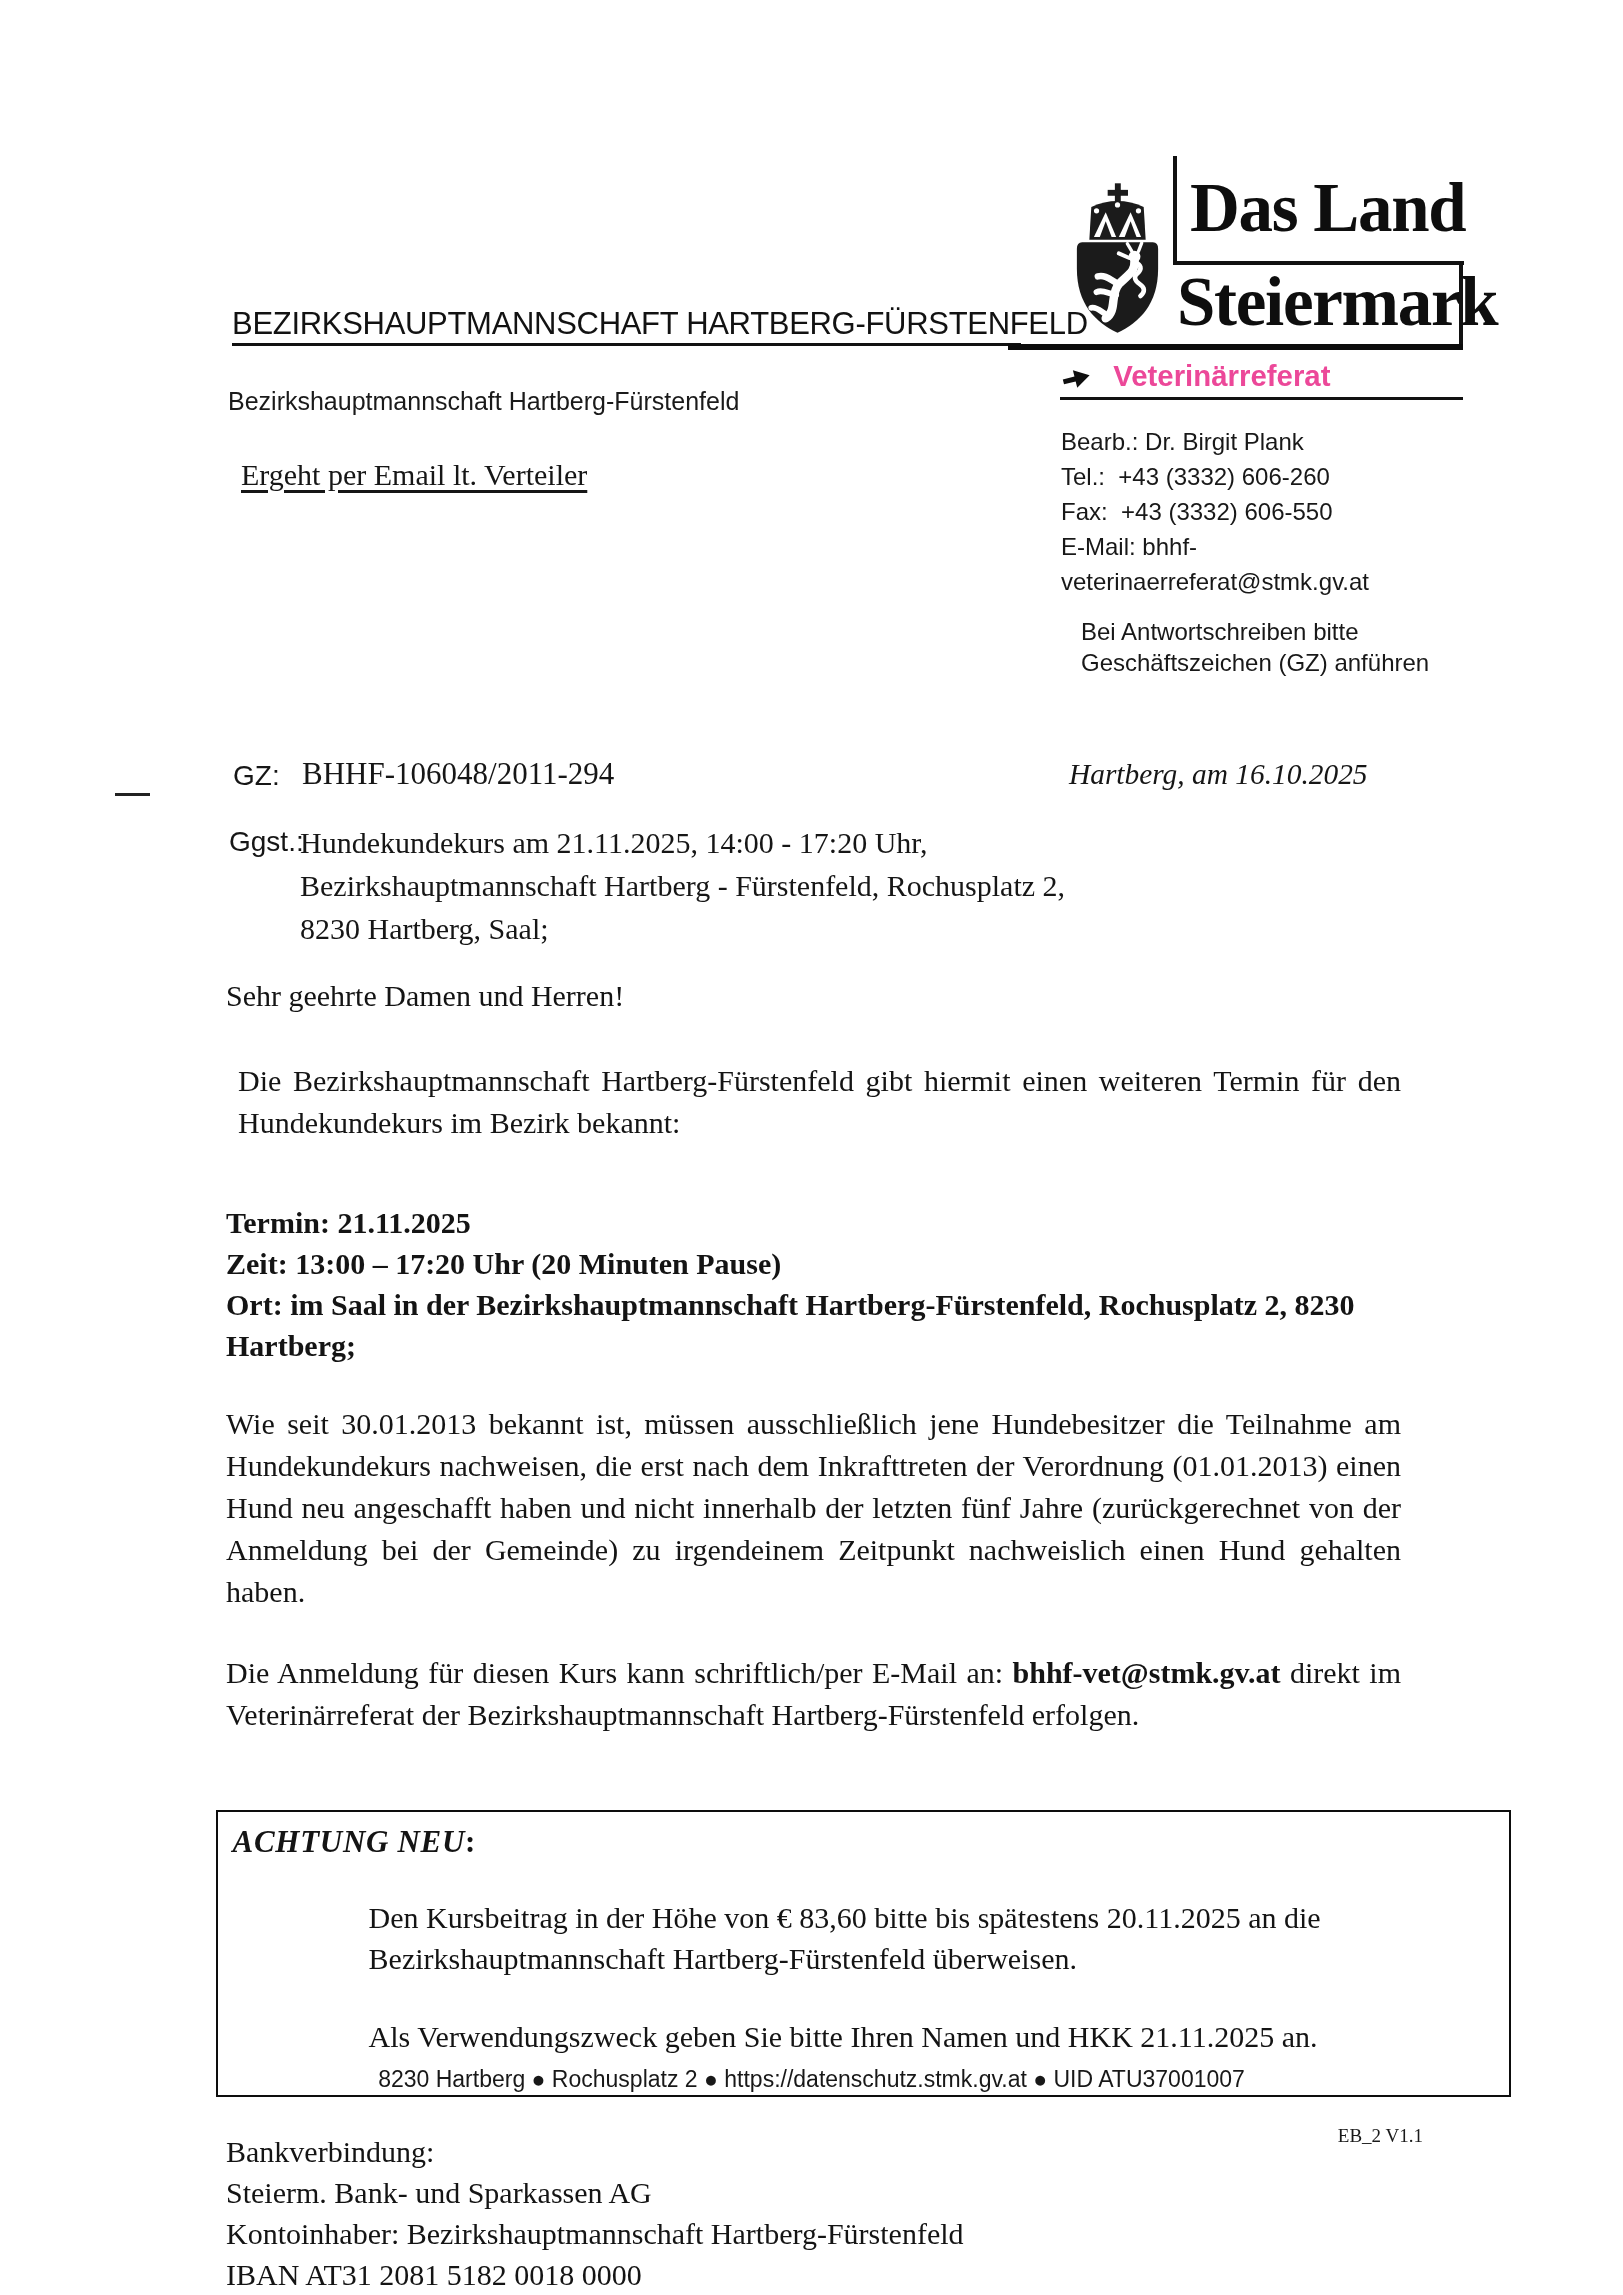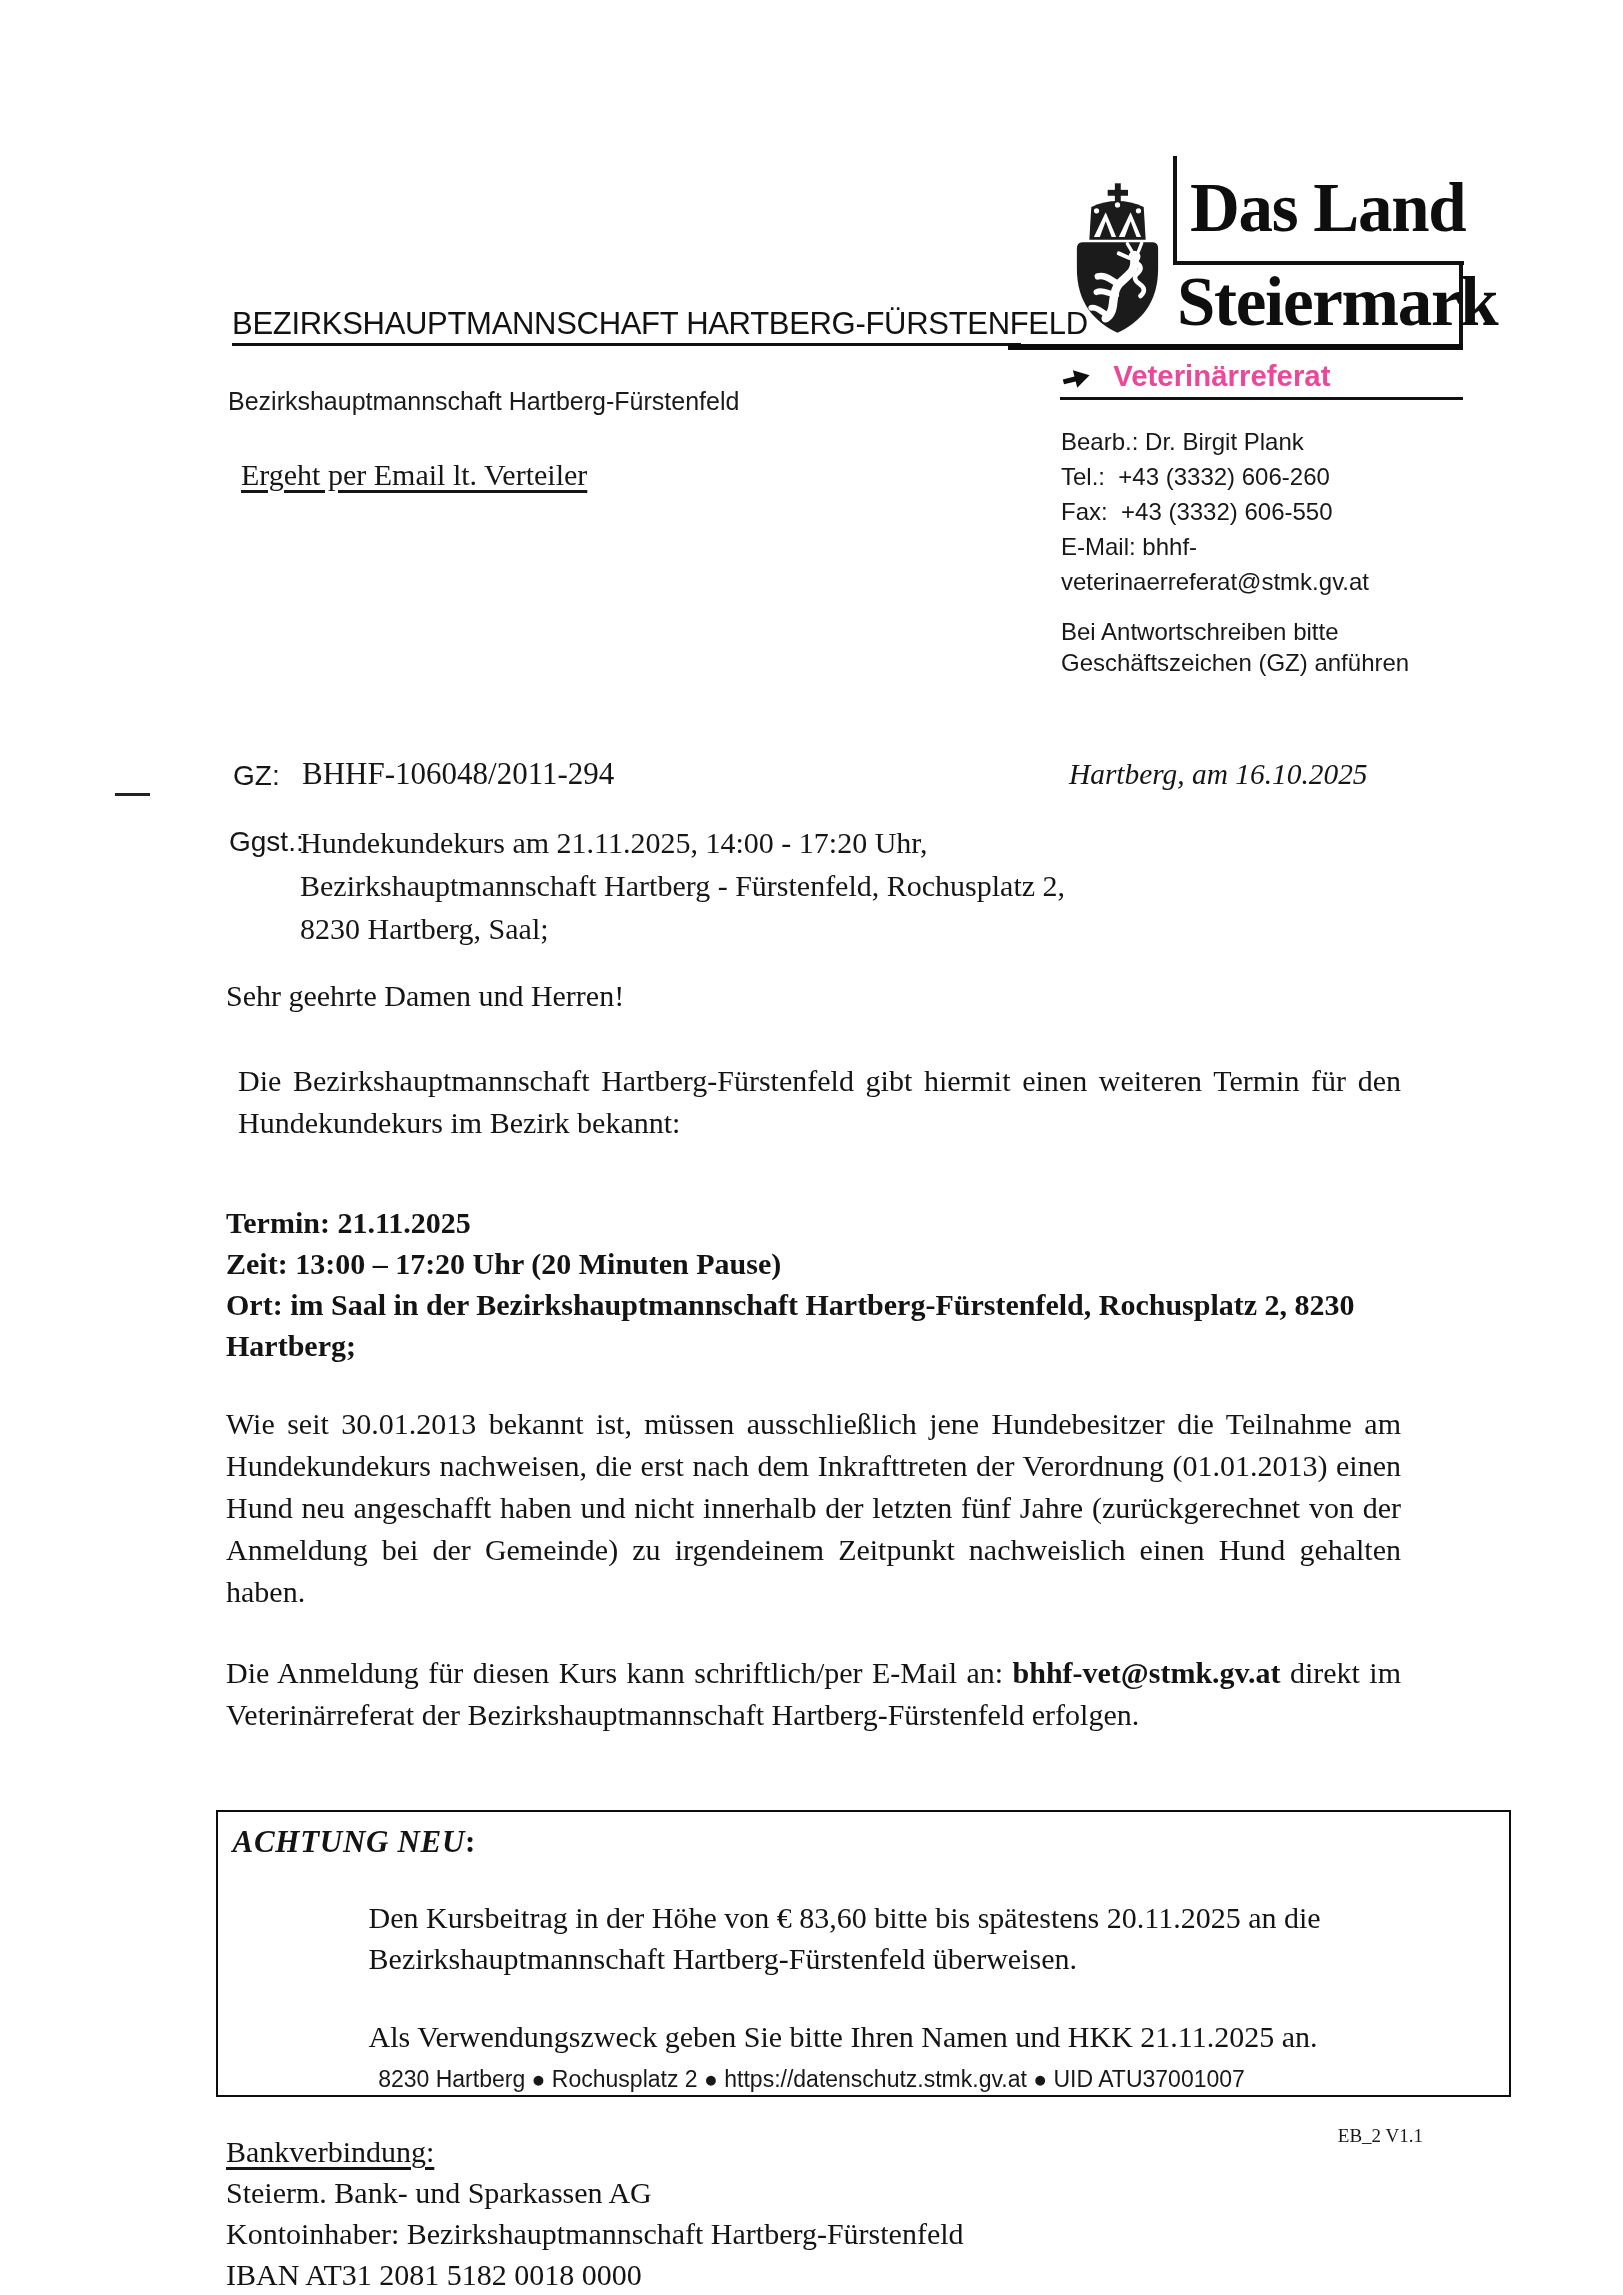--- a/index.html
+++ b/index.html
@@ -60,21 +60,21 @@
   }
   .dept-rule{position:absolute;left:1060px;top:397px;width:403px;height:3.3px;background:#111;}
 
   
   .contact{
     position:absolute;left:1061px;top:424px;
     font-family:"Liberation Sans", sans-serif;
     font-size:24px;line-height:35px;color:#181818;
   }
   .contact-line{white-space:pre;}
-  .reply-note{margin-top:17px;line-height:31px;}
+  .reply-note{margin-top:17px;line-height:31px;margin-left:20px;}
 
   
   .fold-mark{position:absolute;left:115px;top:793px;width:35px;height:2.6px;background:#222;}
   .gz-label{position:absolute;left:233px;top:760px;font-family:"Liberation Sans",sans-serif;font-size:28px;}
   .gz-value{position:absolute;left:302px;top:756px;font-size:31px;white-space:nowrap;}
   .place-date{position:absolute;left:1069px;top:758px;font-size:29.4px;white-space:nowrap;font-style:italic;}
   .subject-label{position:absolute;left:229px;top:826px;font-family:"Liberation Sans",sans-serif;font-size:28px;}
   .subject-lines{position:absolute;left:300px;top:821px;font-size:30px;line-height:43px;}
 
   
@@ -96,21 +96,21 @@
     border:2.6px solid #0d0d0d;box-sizing:border-box;
     padding:9.2px 19.6px 38px 14.4px;
   }
   .notice-heading{font-size:31px;font-weight:700;font-style:italic;letter-spacing:0.7px;}
   .notice-heading .colon{font-style:normal;}
   .notice-lines{margin-top:34px;padding-left:136px;line-height:41px;}
   .notice-line3{margin-top:37px;}
 
   
   .bank{margin-top:34px;line-height:41px;}
-  .bank-heading{text-decoration:underline;text-underline-offset:4.6px;}
+  .bank-heading{text-underline-offset:4.6px;}
 
   
   .footer{
     position:absolute;left:226px;top:2063px;width:1171px;
     text-align:center;font-family:"Liberation Sans",sans-serif;
     font-size:23px;line-height:33px;color:#181818;
   }
   .version{
     position:absolute;right:200px;top:2125px;
     font-size:19px;font-family:"Liberation Serif",serif;color:#1a1a1a;

